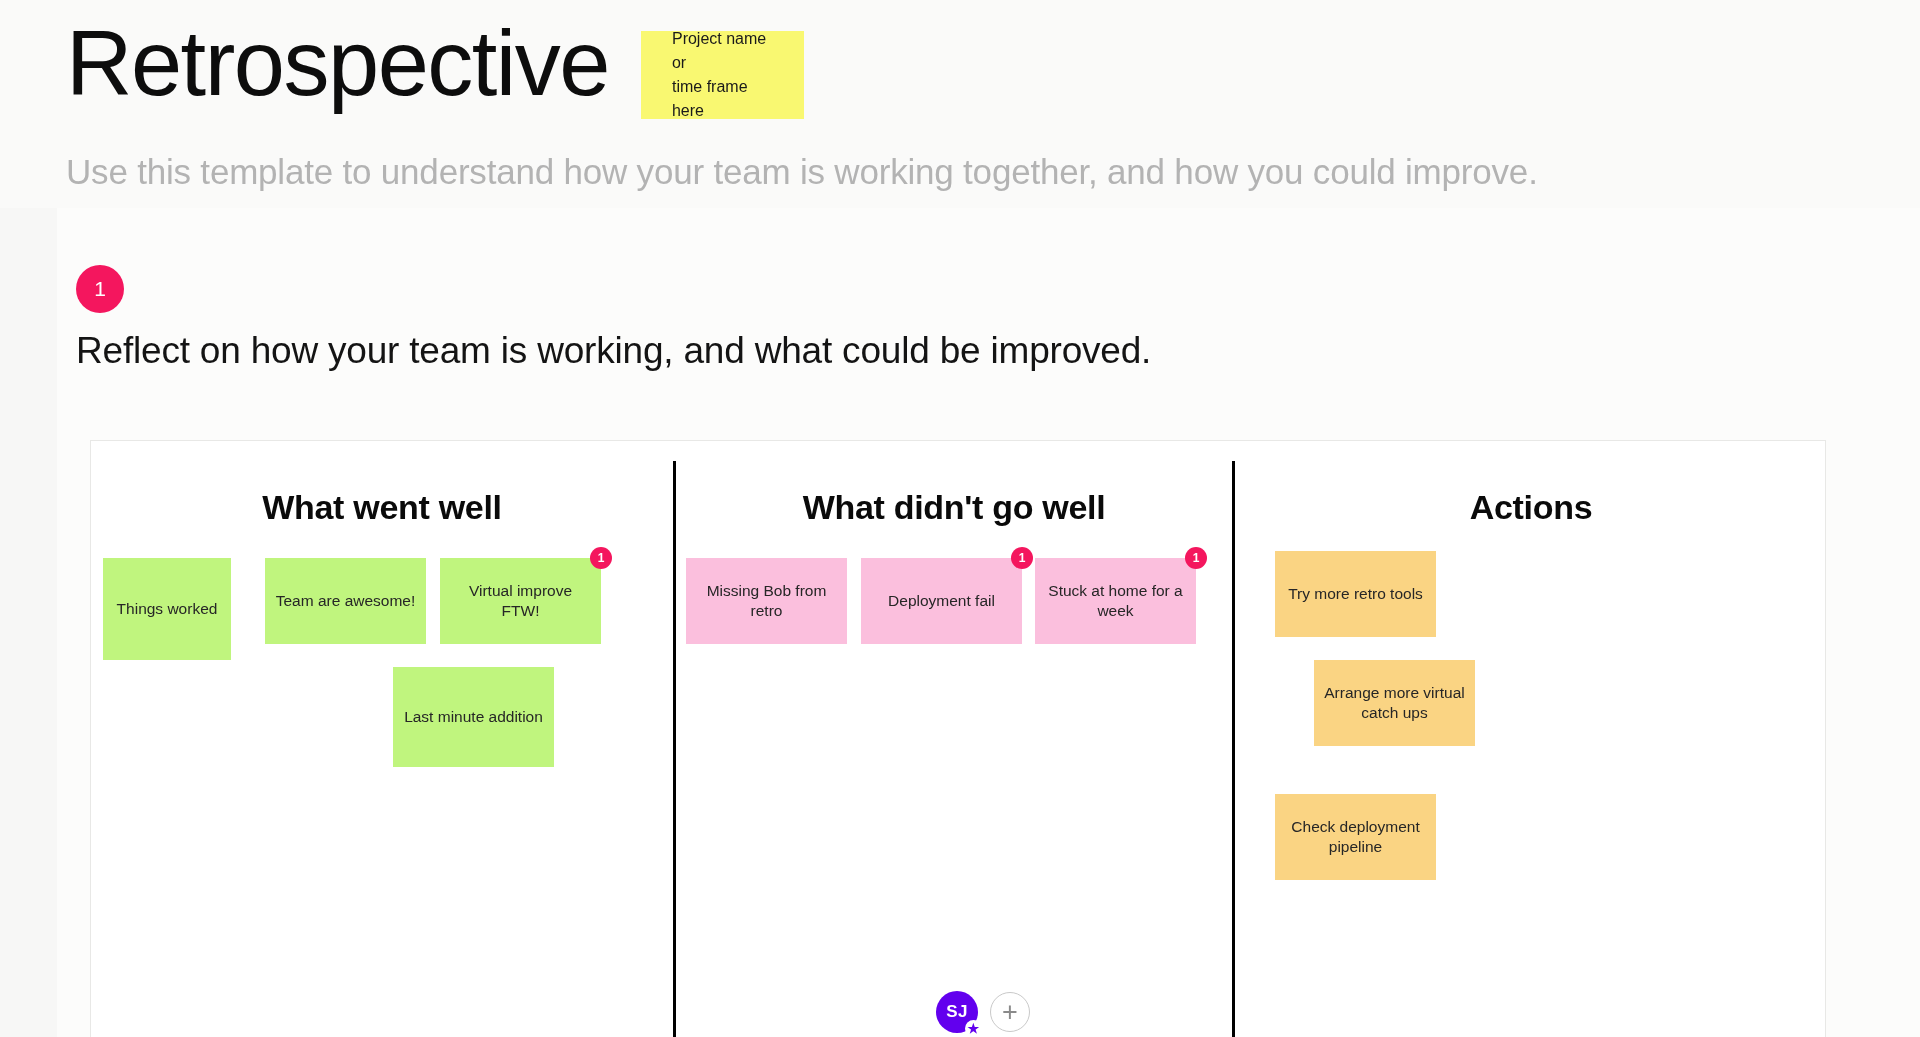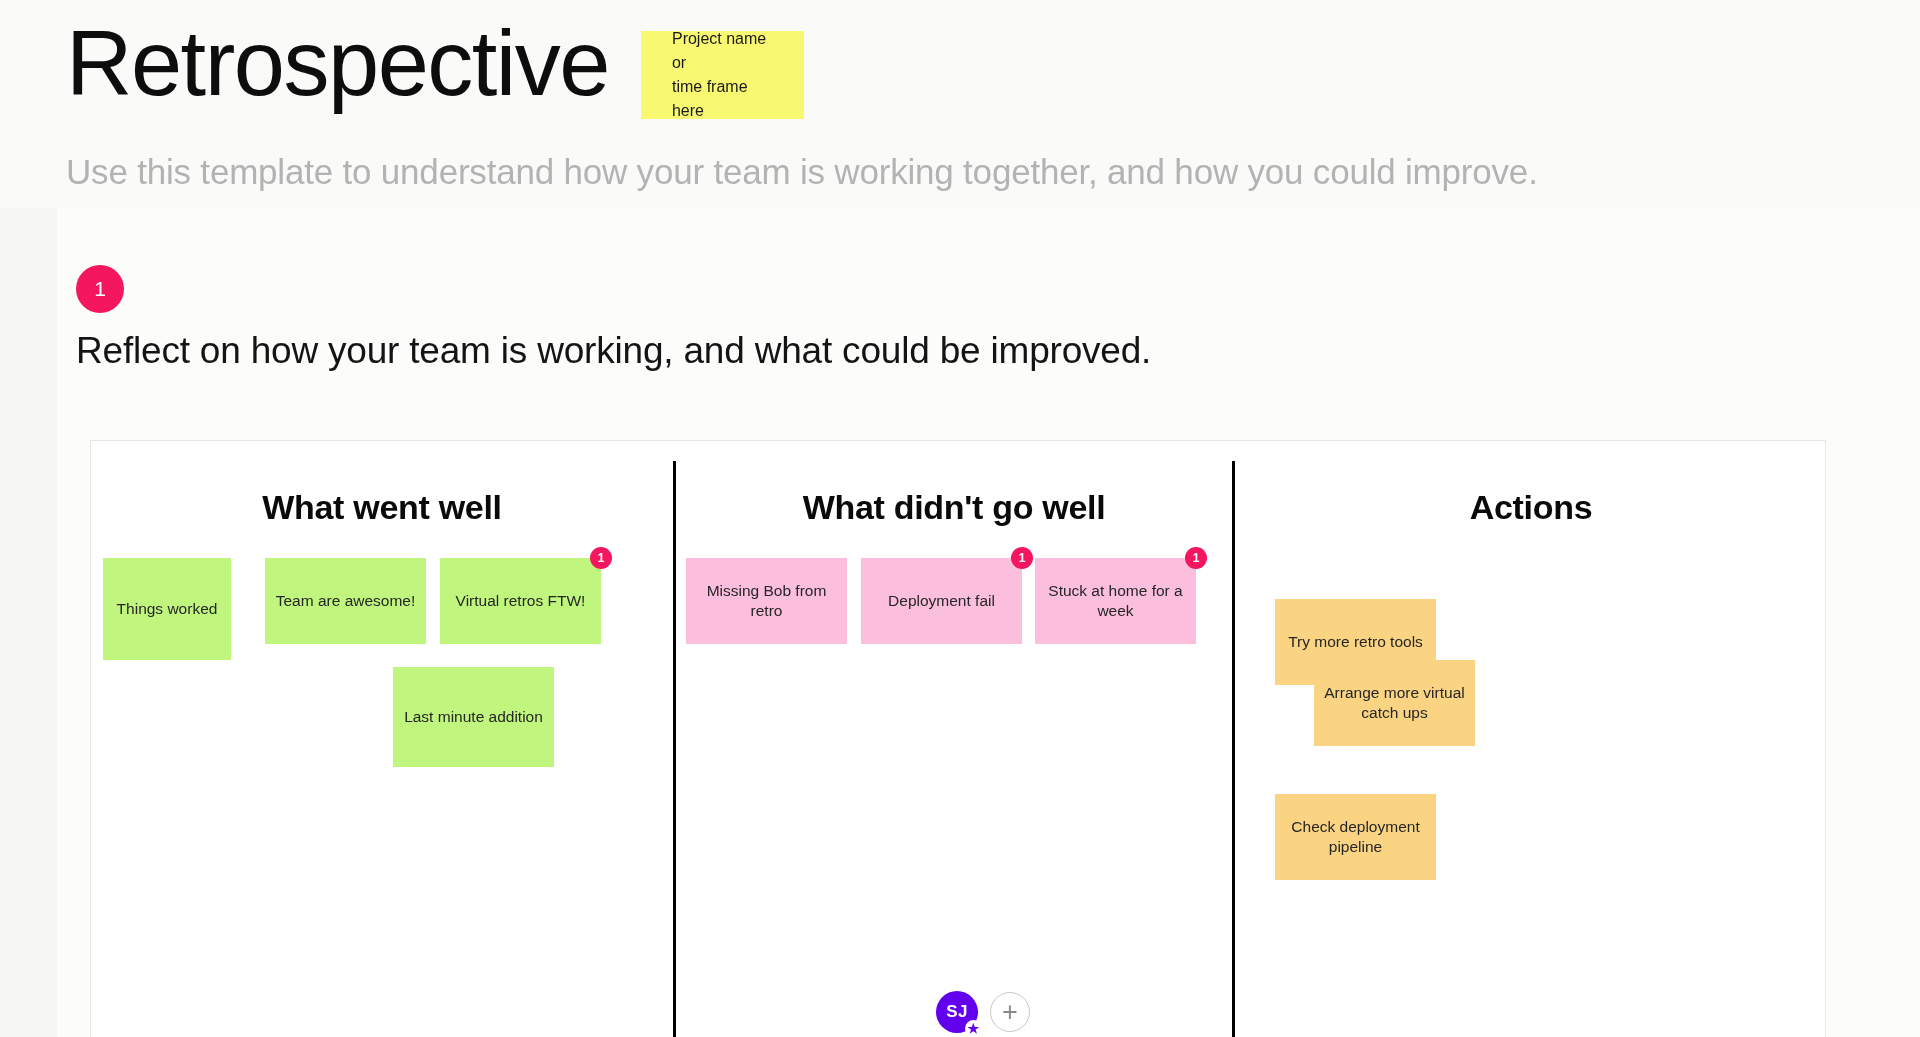--- a/index.html
+++ b/index.html
@@ -259,21 +259,21 @@
     <div class="column col-well">
       <div class="col-head">What went well</div>
       <div class="notes-area" id="notes-0">
           <div class="note green" style="left: 12px; top: 117px; width: 128px; height: 102px;">
             <span>Things worked</span>
           </div>
           <div class="note green" style="left: 174px; top: 117px; width: 161px; height: 86px;">
             <span>Team are awesome!</span>
           </div>
           <div class="note green" style="left: 349px; top: 117px; width: 161px; height: 86px;">
-            <span>Virtual retros FTW!</span>
+            <span>Virtual improve FTW!</span>
             <span class="note-badge">1</span>
           </div>
           <div class="note green" style="left: 302px; top: 226px; width: 161px; height: 100px;">
             <span>Last minute addition</span>
           </div>
         </div>
     </div>
 
     <div class="column col-notwell">
       <div class="col-head">What didn't go well</div>
@@ -288,21 +288,21 @@
           <div class="note pink" style="left: 359px; top: 117px; width: 161px; height: 86px;">
             <span>Stuck at home for a week</span>
             <span class="note-badge">1</span>
           </div>
         </div>
     </div>
 
     <div class="column col-actions">
       <div class="col-head">Actions</div>
       <div class="notes-area" id="notes-2">
-          <div class="note amber" style="left: 40px; top: 110px; width: 161px; height: 86px; margin-top: 48px;">
+          <div class="note amber" style="left: 40px; top: 110px; width: 161px; height: 86px;">
             <span>Try more retro tools</span>
           </div>
           <div class="note amber" style="left: 40px; top: 219px; width: 161px; height: 86px; margin-left: 39px;">
             <span>Arrange more virtual catch ups</span>
           </div>
           <div class="note amber" style="left: 40px; top: 353px; width: 161px; height: 86px;">
             <span>Check deployment pipeline</span>
           </div>
         </div>
     </div>

